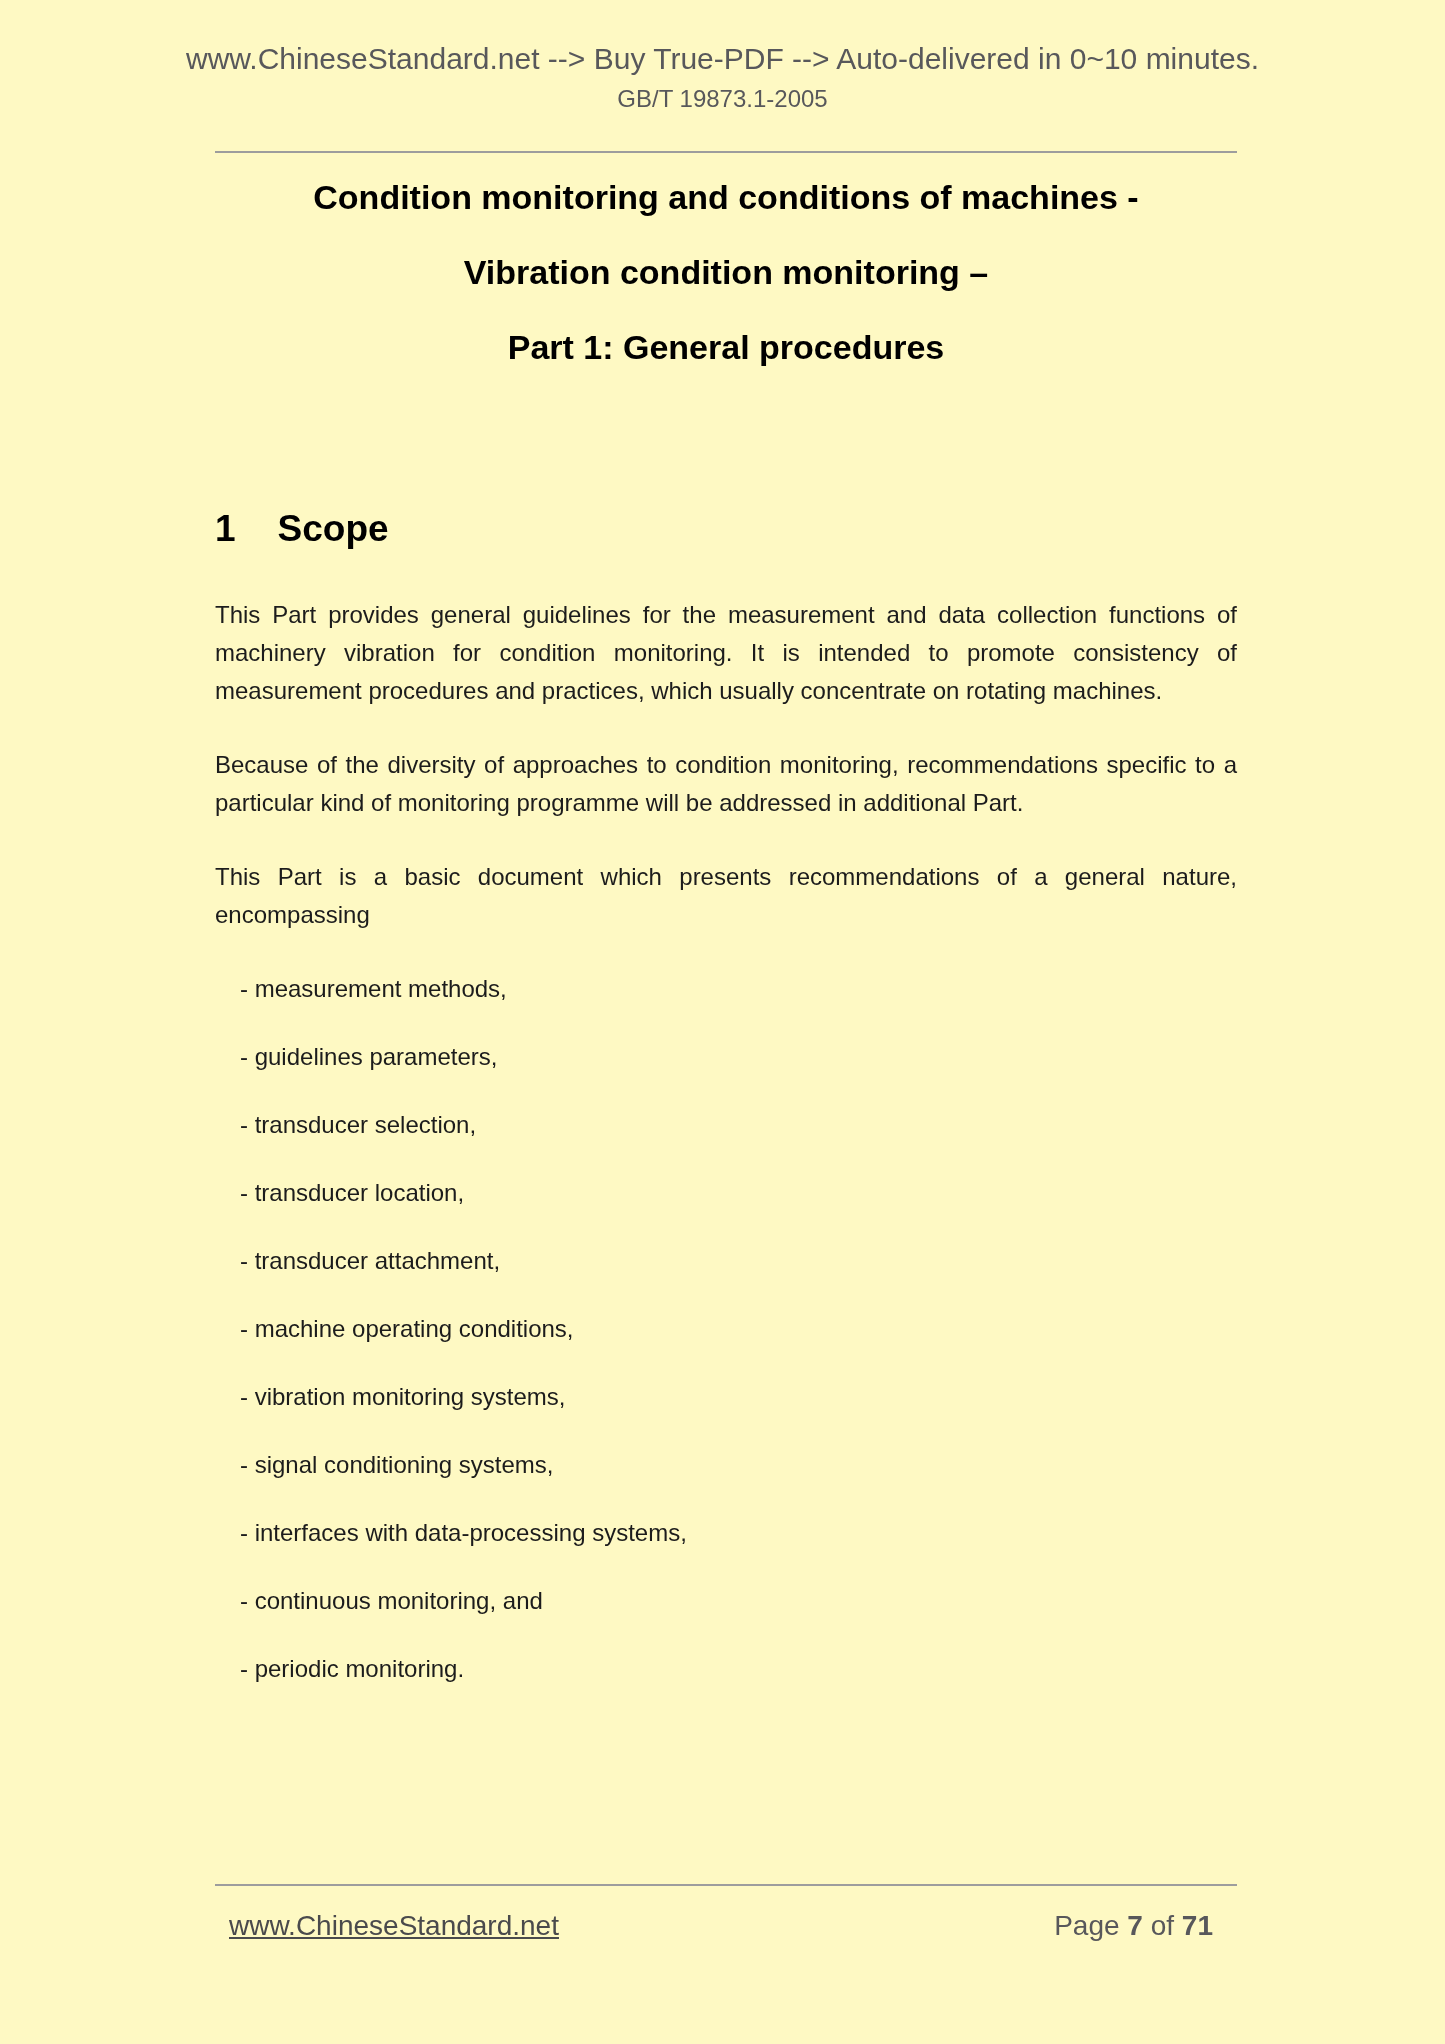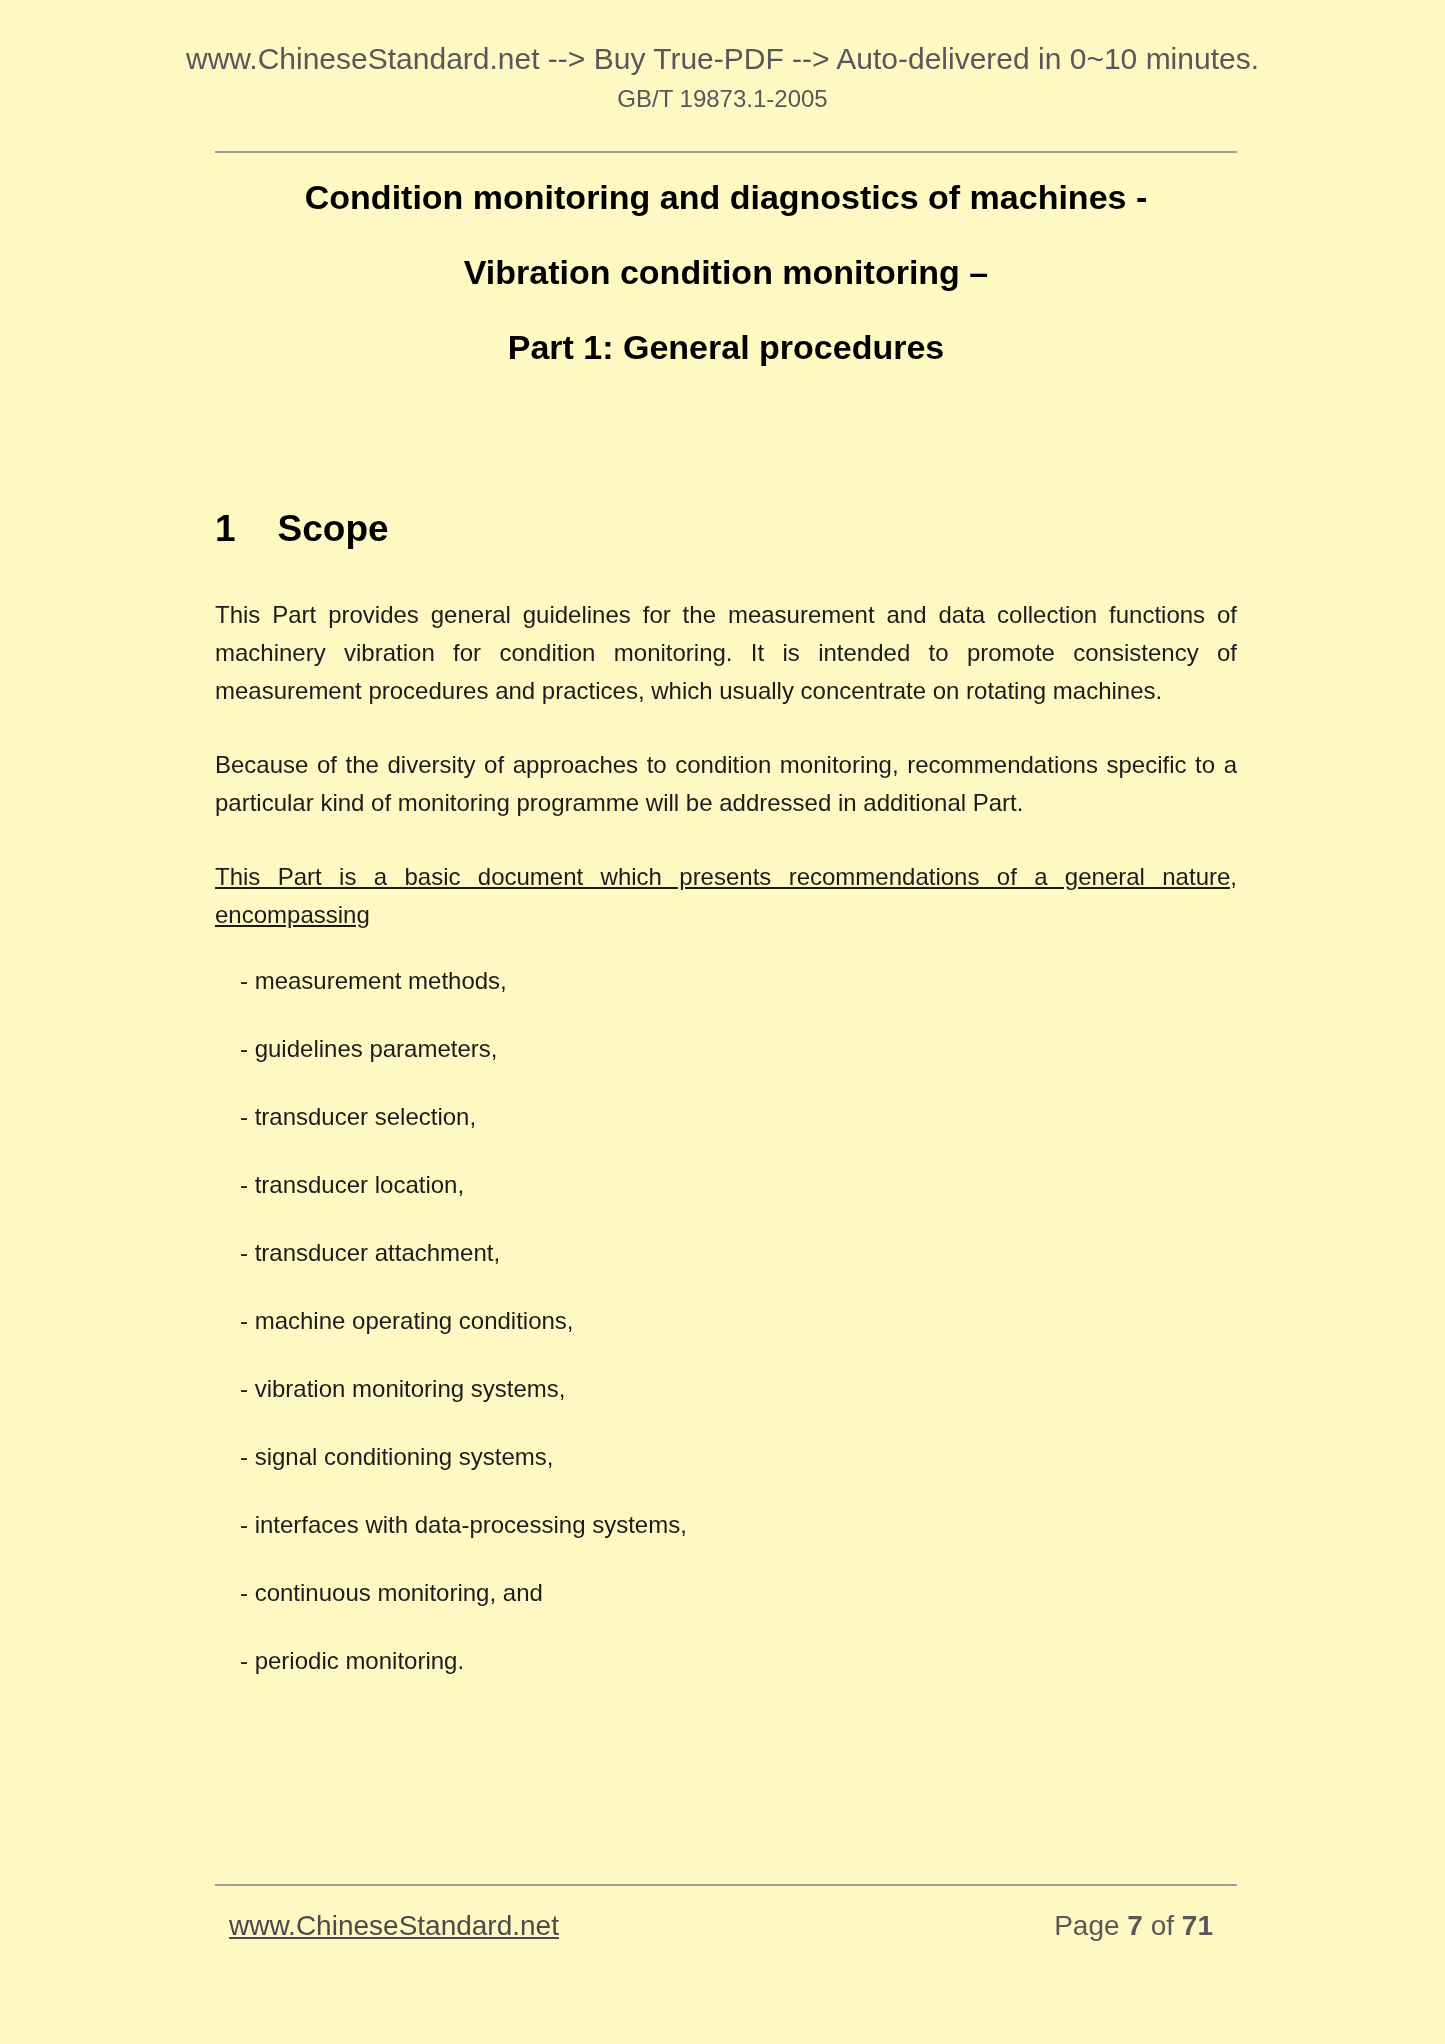--- a/index.html
+++ b/index.html
@@ -84,22 +84,21 @@
     width: 1022px;
     color: #1c1c1c;
     font-size: 24px;
     line-height: 38px;
   }
   .content p {
     margin: 0 0 36px 0;
     text-align: justify;
   }
   .content p.last-para {
-    margin-bottom: 28px;
-    text-decoration: underline;
+    margin-bottom: 36px;
   }
   ul.dash-list {
     list-style: none;
     margin: 0;
     padding: 0 0 0 25px;
   }
   ul.dash-list li {
     margin-bottom: 30px;
     line-height: 38px;
   }
@@ -136,21 +135,21 @@
 <div class="page">
 
   <div class="site-header">
     <div class="line1">www.ChineseStandard.net --&gt; Buy True-PDF --&gt; Auto-delivered in 0~10 minutes.</div>
     <div class="line2">GB/T 19873.1-2005</div>
   </div>
 
   <div class="rule rule-top"></div>
 
   <div class="doc-title">
-    <div class="t-line">Condition monitoring and diagnostics of machines -</div>
+    <div class="t-line">Condition monitoring and conditions of machines -</div>
     <div class="t-line">Vibration condition monitoring –</div>
     <div class="t-line">Part 1: General procedures</div>
   </div>
 
   <div class="section-heading">
     <span class="sec-num">1</span><span>Scope</span>
   </div>
 
   <div class="content">
     <p>This Part provides general guidelines for the measurement and data collection functions of machinery vibration for condition monitoring. It is intended to promote consistency of measurement procedures and practices, which usually concentrate on rotating machines.</p>

